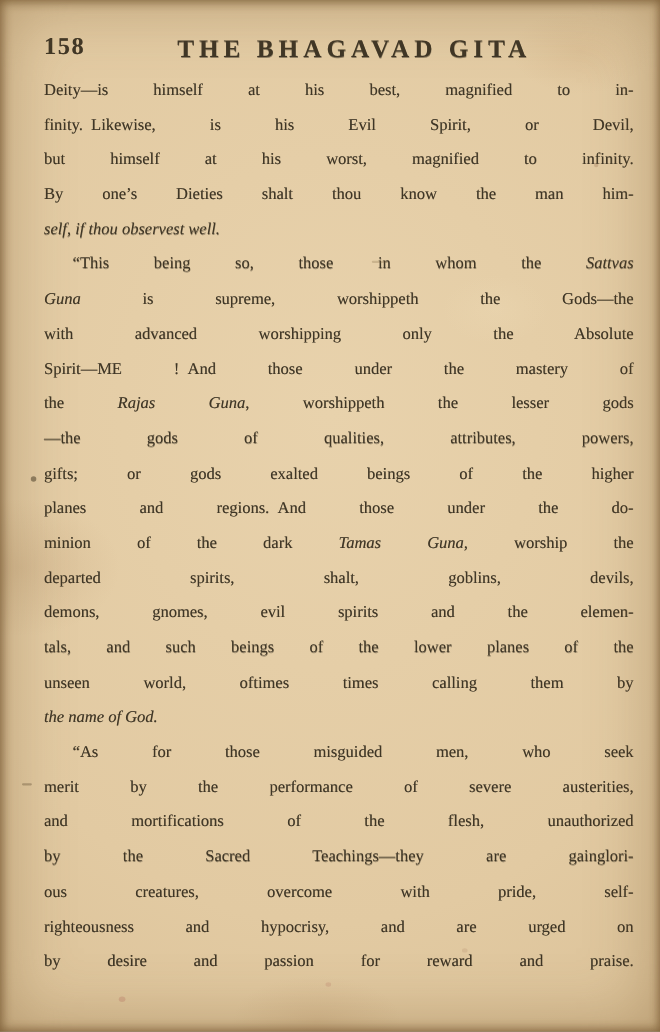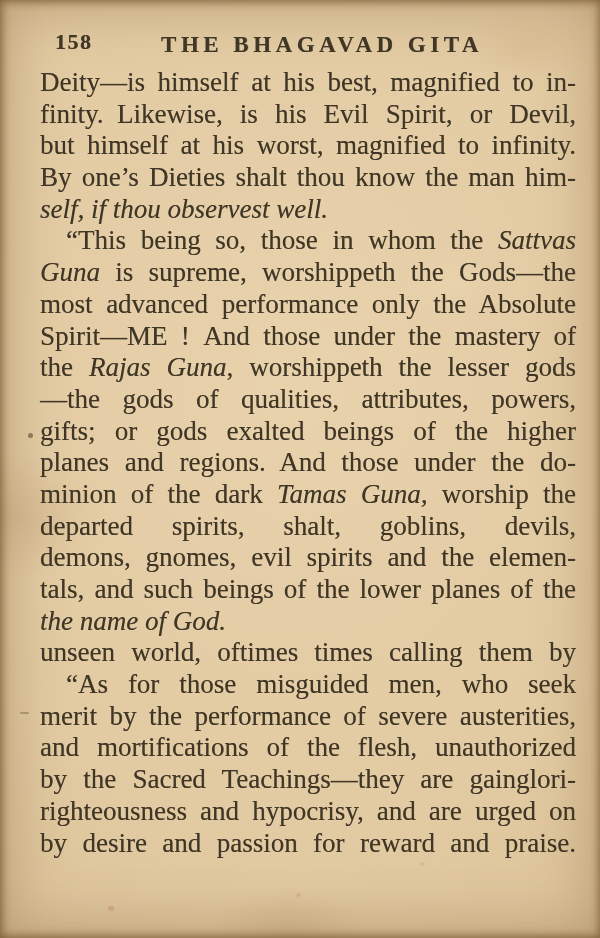--- a/index.html
+++ b/index.html
@@ -22,32 +22,32 @@
     box-shadow:
       inset 0 0 55px 10px rgba(122,90,47,0.34),
       inset 0 0 9px 2px rgba(122,90,47,0.28),
       inset 5px 0 10px -3px rgba(100,72,38,0.45),
       inset 0 6px 10px -4px rgba(100,72,38,0.40),
       inset -4px 0 8px -3px rgba(100,72,38,0.35),
       inset 0 -6px 10px -4px rgba(100,72,38,0.38);
   }
   .header { position: absolute; top: 29px; left: 40px; right: 25px; height: 26px; }
   .pagenum {
-    position: absolute; left: 15px; top: 0;
+    position: absolute; left: 0; top: 0;
     font-size: 22px; font-weight: bold; letter-spacing: 1.5px;
     text-shadow: 0.3px 0.3px 0.6px rgba(62,53,38,0.55);
   }
   .title {
     position: absolute; left: 282px; top: 3px; transform: translateX(-50%);
     font-size: 23px; font-weight: bold; letter-spacing: 4.5px; white-space: nowrap;
     text-shadow: 0.3px 0.3px 0.6px rgba(62,53,38,0.5);
   }
   .text {
     position: absolute; left: 40px; top: 67px; width: 536px;
-    font-size: 27px; line-height: 31.7px;
+    font-size: 15px; line-height: 31.7px;
     text-shadow: 0.25px 0.3px 0.55px rgba(62,53,38,0.5);
   }
   .line { text-align: justify; text-align-last: justify; text-justify: inter-word; height: 31.7px; }
   .line.end { text-align-last: left; font-style: italic; }
   .line.indent { text-indent: 26px; }
   .it { font-style: italic; margin-top: 32px; }
   .speck { position: absolute; border-radius: 50%; pointer-events: none; }
   .sp1 { left: 28px;  top: 433px; width: 5px;  height: 5px; background: rgba(72,62,42,0.55); }
   .sp2 { left: 20px;  top: 712px; width: 9px;  height: 2px; border-radius: 2px; background: rgba(98,80,52,0.38); }
   .sp3 { left: 108px; top: 906px; width: 6px;  height: 5px; background: rgba(190,122,106,0.35); }
@@ -66,36 +66,37 @@
   </div>
 
   <div class="text" id="text-block">
       <div class="line"><span>Deity—is himself at his best, magnified to in-</span></div>
       <div class="line"><span>finity. Likewise, is his Evil Spirit, or Devil,</span></div>
       <div class="line"><span>but himself at his worst, magnified to infinity.</span></div>
       <div class="line"><span>By one’s Dieties shalt thou know the man him-</span></div>
       <div class="line end"><span>self, if thou observest well.</span></div>
       <div class="line indent"><span>“This being so, those in whom the </span><span class="it">Sattvas</span></div>
       <div class="line"><span class="it">Guna</span><span> is supreme, worshippeth the Gods—the</span></div>
-      <div class="line"><span>most advanced performance only the Absolute</span></div>
+      <div class="line"><span>with advanced worshipping only the Absolute</span></div>
       <div class="line"><span>Spirit—ME ! And those under the mastery of</span></div>
       <div class="line"><span>the </span><span class="it">Rajas Guna</span><span>, worshippeth the lesser gods</span></div>
       <div class="line"><span>—the gods of qualities, attributes, powers,</span></div>
       <div class="line"><span>gifts; or gods exalted beings of the higher</span></div>
       <div class="line"><span>planes and regions. And those under the do-</span></div>
       <div class="line"><span>minion of the dark </span><span class="it">Tamas Guna,</span><span> worship the</span></div>
       <div class="line"><span>departed spirits, shalt, goblins, devils,</span></div>
       <div class="line"><span>demons, gnomes, evil spirits and the elemen-</span></div>
       <div class="line"><span>tals, and such beings of the lower planes of the</span></div>
+      <div class="line"><span>unseen world, oftimes times calling them by</span></div>
       <div class="line end"><span>the name of God.</span></div>
-      <div class="line"><span>unseen world, oftimes times calling them by</span></div>
       <div class="line indent"><span>“As for those misguided men, who seek</span></div>
       <div class="line"><span>merit by the performance of severe austerities,</span></div>
       <div class="line"><span>and mortifications of the flesh, unauthorized</span></div>
       <div class="line"><span>by the Sacred Teachings—they are gainglori-</span></div>
+      <div class="line"><span>ous creatures, overcome with pride, self-</span></div>
       <div class="line"><span>righteousness and hypocrisy, and are urged on</span></div>
       <div class="line"><span>by desire and passion for reward and praise.</span></div>
     </div>
 
   <div class="speck sp1"></div>
   <div class="speck sp2"></div>
   <div class="speck sp3"></div>
   <div class="speck sp4"></div>
   <div class="speck sp5"></div>
   <div class="speck sp6"></div>

